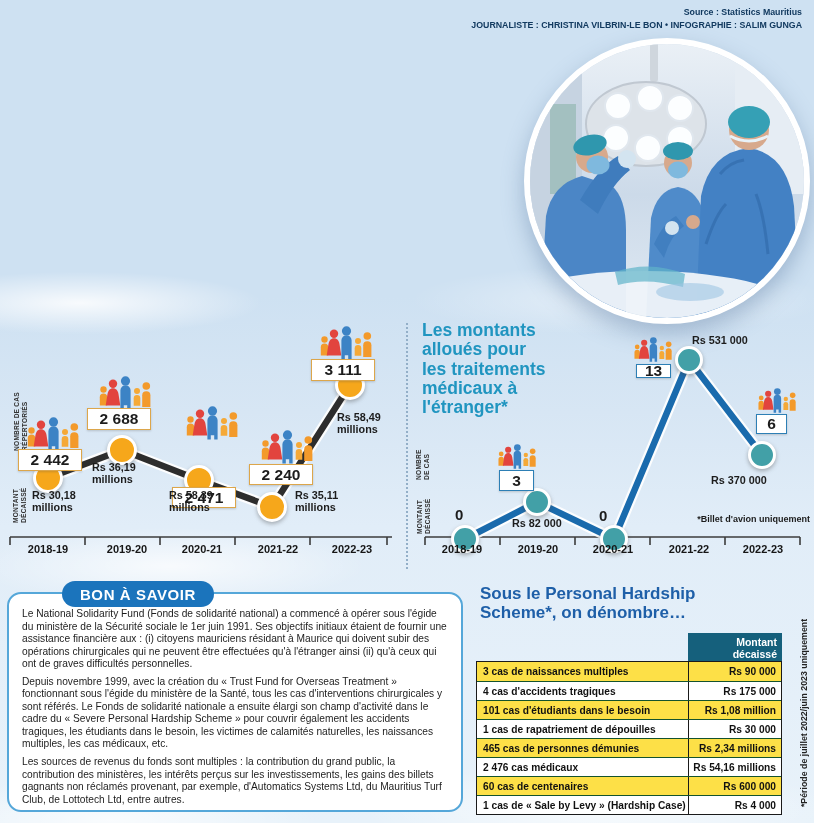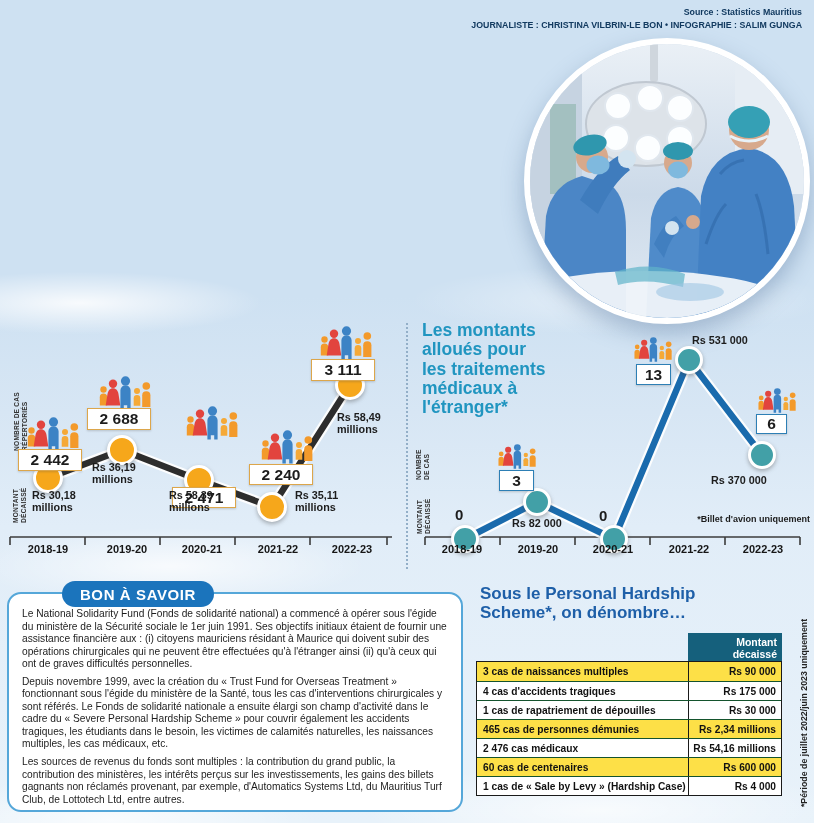--- a/index.html
+++ b/index.html
@@ -218,21 +218,21 @@
   <svg class="fam" style="left:632px;top:337px;" width="42" height="25">
       <use href="#fam"></use>
     </svg>
   <svg class="fam" style="left:756px;top:388px;" width="42" height="25">
       <use href="#fam"></use>
     </svg>
 
   <div class="zero" style="left:455px;top:506px;">0</div>
   <div class="vbox blue" style="left:499px;top:470px;width:35px;height:21px;">3</div>
   <div class="zero" style="left:599px;top:507px;">0</div>
-  <div class="vbox blue" style="left:636px;top:364px;width:35px;height:21px;">13</div>
+  <div class="vbox blue" style="left:636px;top:364px;width:35px;height:14px;">13</div>
   <div class="vbox blue" style="left:756px;top:414px;width:31px;height:20px;">6</div>
 
   <div class="rs" style="left:512px;top:517px;">Rs 82 000</div>
   <div class="rs" style="left:692px;top:334px;">Rs 531 000</div>
   <div class="rs" style="left:711px;top:474px;">Rs 370 000</div>
 
   <div class="abs footnote" style="left:670px;top:514px;width:140px;text-align:right;">*Billet d'avion uniquement</div>
 
   <div class="yr" style="left:430px;top:543px;">2018-19</div>
   <div class="yr" style="left:506px;top:543px;">2019-20</div>
@@ -255,20 +255,24 @@
 décaissé</div>
     <div class="tbl-rows">
       <div class="trow alt">
         <div class="tcell-label">3 cas de naissances multiples</div>
         <div class="tcell-value">Rs 90 000</div>
       </div>
       <div class="trow">
         <div class="tcell-label">4 cas d'accidents tragiques</div>
         <div class="tcell-value">Rs 175 000</div>
       </div>
+      <div class="trow alt">
+        <div class="tcell-label">101 cas d'étudiants dans le besoin</div>
+        <div class="tcell-value">Rs 1,08 million</div>
+      </div>
       <div class="trow">
         <div class="tcell-label">1 cas de rapatriement de dépouilles</div>
         <div class="tcell-value">Rs 30 000</div>
       </div>
       <div class="trow alt">
         <div class="tcell-label">465 cas de personnes démunies</div>
         <div class="tcell-value">Rs 2,34 millions</div>
       </div>
       <div class="trow">
         <div class="tcell-label">2 476 cas médicaux</div>

